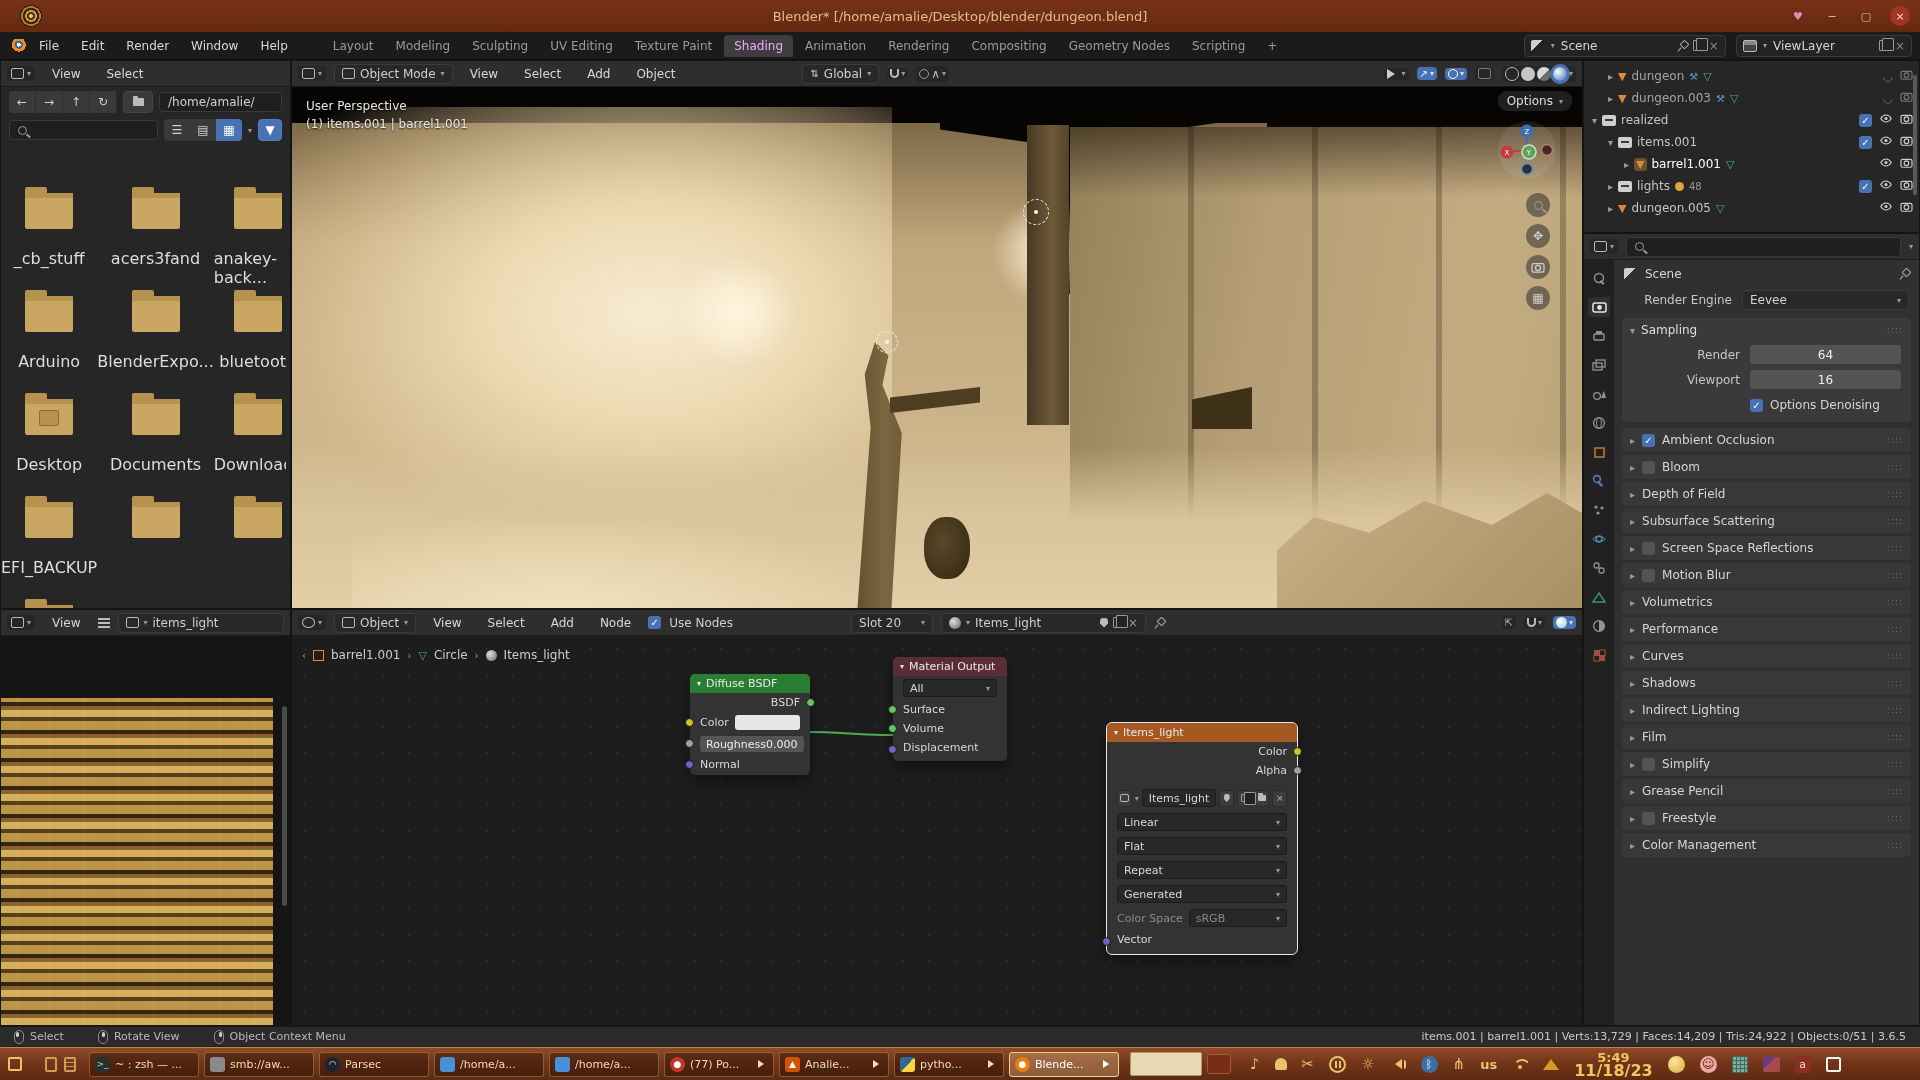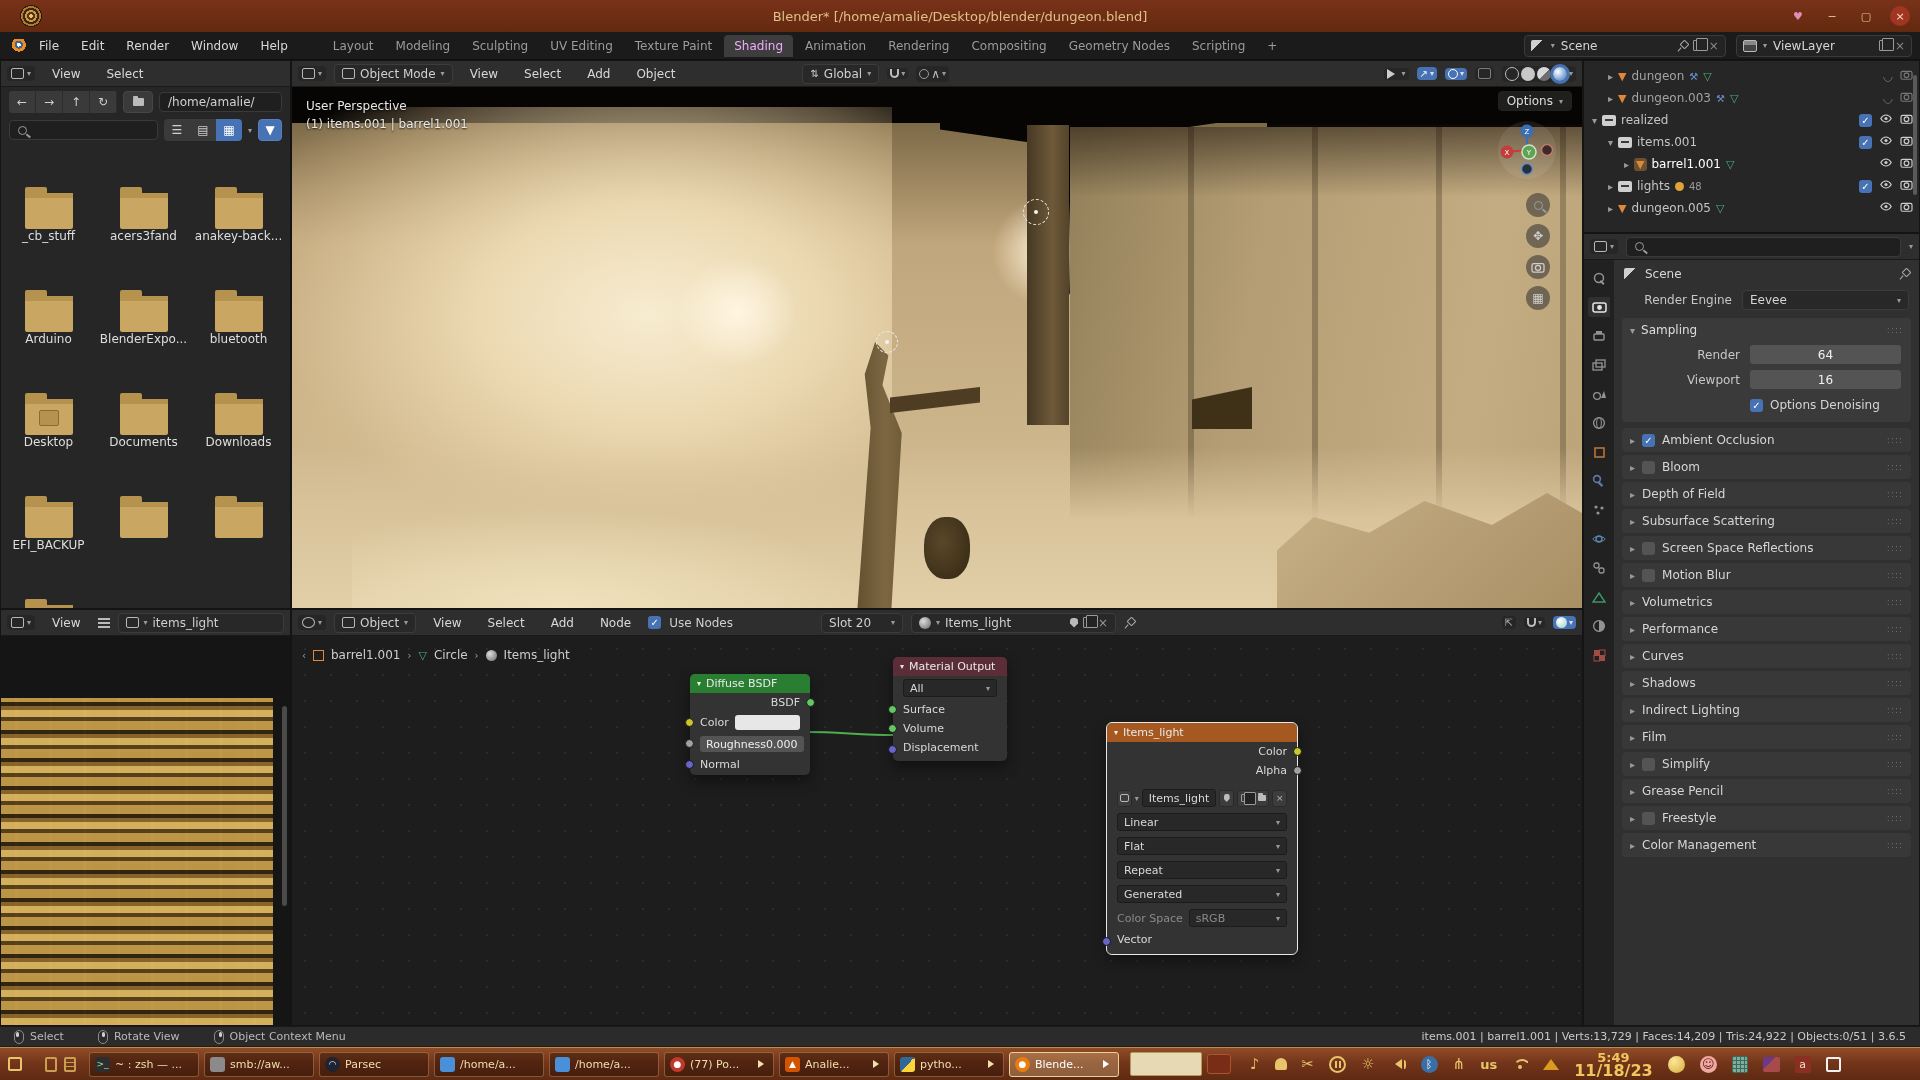--- a/index.html
+++ b/index.html
@@ -52,31 +52,31 @@
   .mag::after{content:"";position:absolute;left:7px;top:8px;width:5px;height:1.5px;background:#9a9a9a;transform:rotate(40deg)}
 
   
   .fb-nav{display:flex;align-items:center;gap:6px;padding:4px 8px}
   .navgrp{display:flex;background:#3a3a3a;border-radius:4px;overflow:hidden}
   .navgrp .btn{border-radius:0;border:none;border-right:1px solid #2c2c2c;width:27px}
   .fb-tools{display:flex;align-items:center;gap:6px;padding:2px 8px}
   .modegrp{display:flex;border-radius:4px;overflow:hidden}
   .modegrp .btn{border-radius:0;border:none;width:26px}
   .fb-grid{position:absolute;left:0;right:4px;top:118px;bottom:0;overflow:hidden;display:grid;grid-template-columns:repeat(3,1fr);grid-auto-rows:103px;padding-top:14px}
-  .fcell{display:flex;flex-direction:column;align-items:center;gap:0;color:#dedede;font-size:12px}
+  .fcell{display:flex;flex-direction:column;align-items:center;gap:20px;color:#dedede;font-size:16px}
   .folder{width:48px;height:36px;background:#c9a662;border-radius:2px;position:relative}
   .folder::before{content:"";position:absolute;left:0;top:-6px;width:22px;height:6px;background:#b5924e;border-radius:2px 2px 0 0}
   .folder::after{content:"";position:absolute;left:0;top:0;width:100%;height:5px;background:#b5924e}
   .folder.desk i{position:absolute;left:14px;top:11px;width:20px;height:16px;background:#b5924e;border:1px solid #8a6c32;border-radius:2px}
 
   
   .vp-canvas{position:absolute;left:0;right:0;top:26px;bottom:0;overflow:hidden;background:linear-gradient(180deg,#3a2f1e 0,#7a6746 6%,#c0a67c 30%,#cbb389 62%,#d8c39a 100%)}
   .lyr{position:absolute}
   .olay{position:absolute;left:14px;top:10px;color:#e8e8e8;text-shadow:0 1px 2px rgba(0,0,0,.8);font-size:12px;line-height:18px}
-  .optbtn{position:absolute;top:4px;right:10px;background:rgba(40,40,40,.75);border:1px solid #222;border-radius:4px;color:#ddd;padding:2px 8px;display:flex;gap:6px;align-items:center}
+  .optbtn{position:absolute;top:4px;right:10px;background:rgba(40,40,40,.75);border:1px solid #222;border-radius:9px;color:#ddd;padding:2px 8px;display:flex;gap:6px;align-items:center}
   .gizmo{position:absolute;top:34px;right:26px;width:58px;height:58px;border-radius:50%;background:rgba(255,255,255,.08)}
   .vtool{position:absolute;right:32px;width:24px;height:24px;border-radius:50%;background:rgba(45,45,45,.55);display:flex;align-items:center;justify-content:center;color:#cfcfcf}
   .lightgz{position:absolute;border:1.5px dashed #eaeaea;border-radius:50%}
   .lightgz::after{content:"";position:absolute;left:50%;top:50%;width:4px;height:4px;margin:-2px;border-radius:50%;background:#f2f2f2}
   .vhead-group{display:flex;align-items:center;gap:2px;background:#262626;border-radius:4px;padding:1px 3px}
   .shball{width:14px;height:14px;border-radius:50%}
 
   
   .ol-row{display:flex;align-items:center;gap:5px;height:22px;padding:0 6px;font-size:12px;color:#c4c4c4}
   .ol-row .lab{white-space:nowrap}
@@ -800,21 +800,21 @@
           <span class="sqic"></span>
           <span>Object</span>
           <span class="chev">▾</span>
         </span>
       <span class="mitem">View</span>
       <span class="mitem">Select</span>
       <span class="mitem">Add</span>
       <span class="mitem">Node</span>
       <span class="cb on">✓</span>
       <span>Use Nodes</span>
-      <span class="dd" style="margin-left:80px;width:82px;justify-content:space-between">
+      <span class="dd" style="margin-left:110px;width:82px;justify-content:space-between">
           <span>Slot 20</span>
           <span class="chev">▾</span>
         </span>
       <span class="dd">
         <span style="width:12px;height:12px;border-radius:50%;background:radial-gradient(circle at 35% 35%,#ddd,#666)"></span>
           <span class="chev">▾</span>
         <span style="min-width:120px">Items_light</span>
         <span class="shield"></span>
         <span class="ic-copy"></span>
         <span class="xbtn" style="color:#999">×</span>

